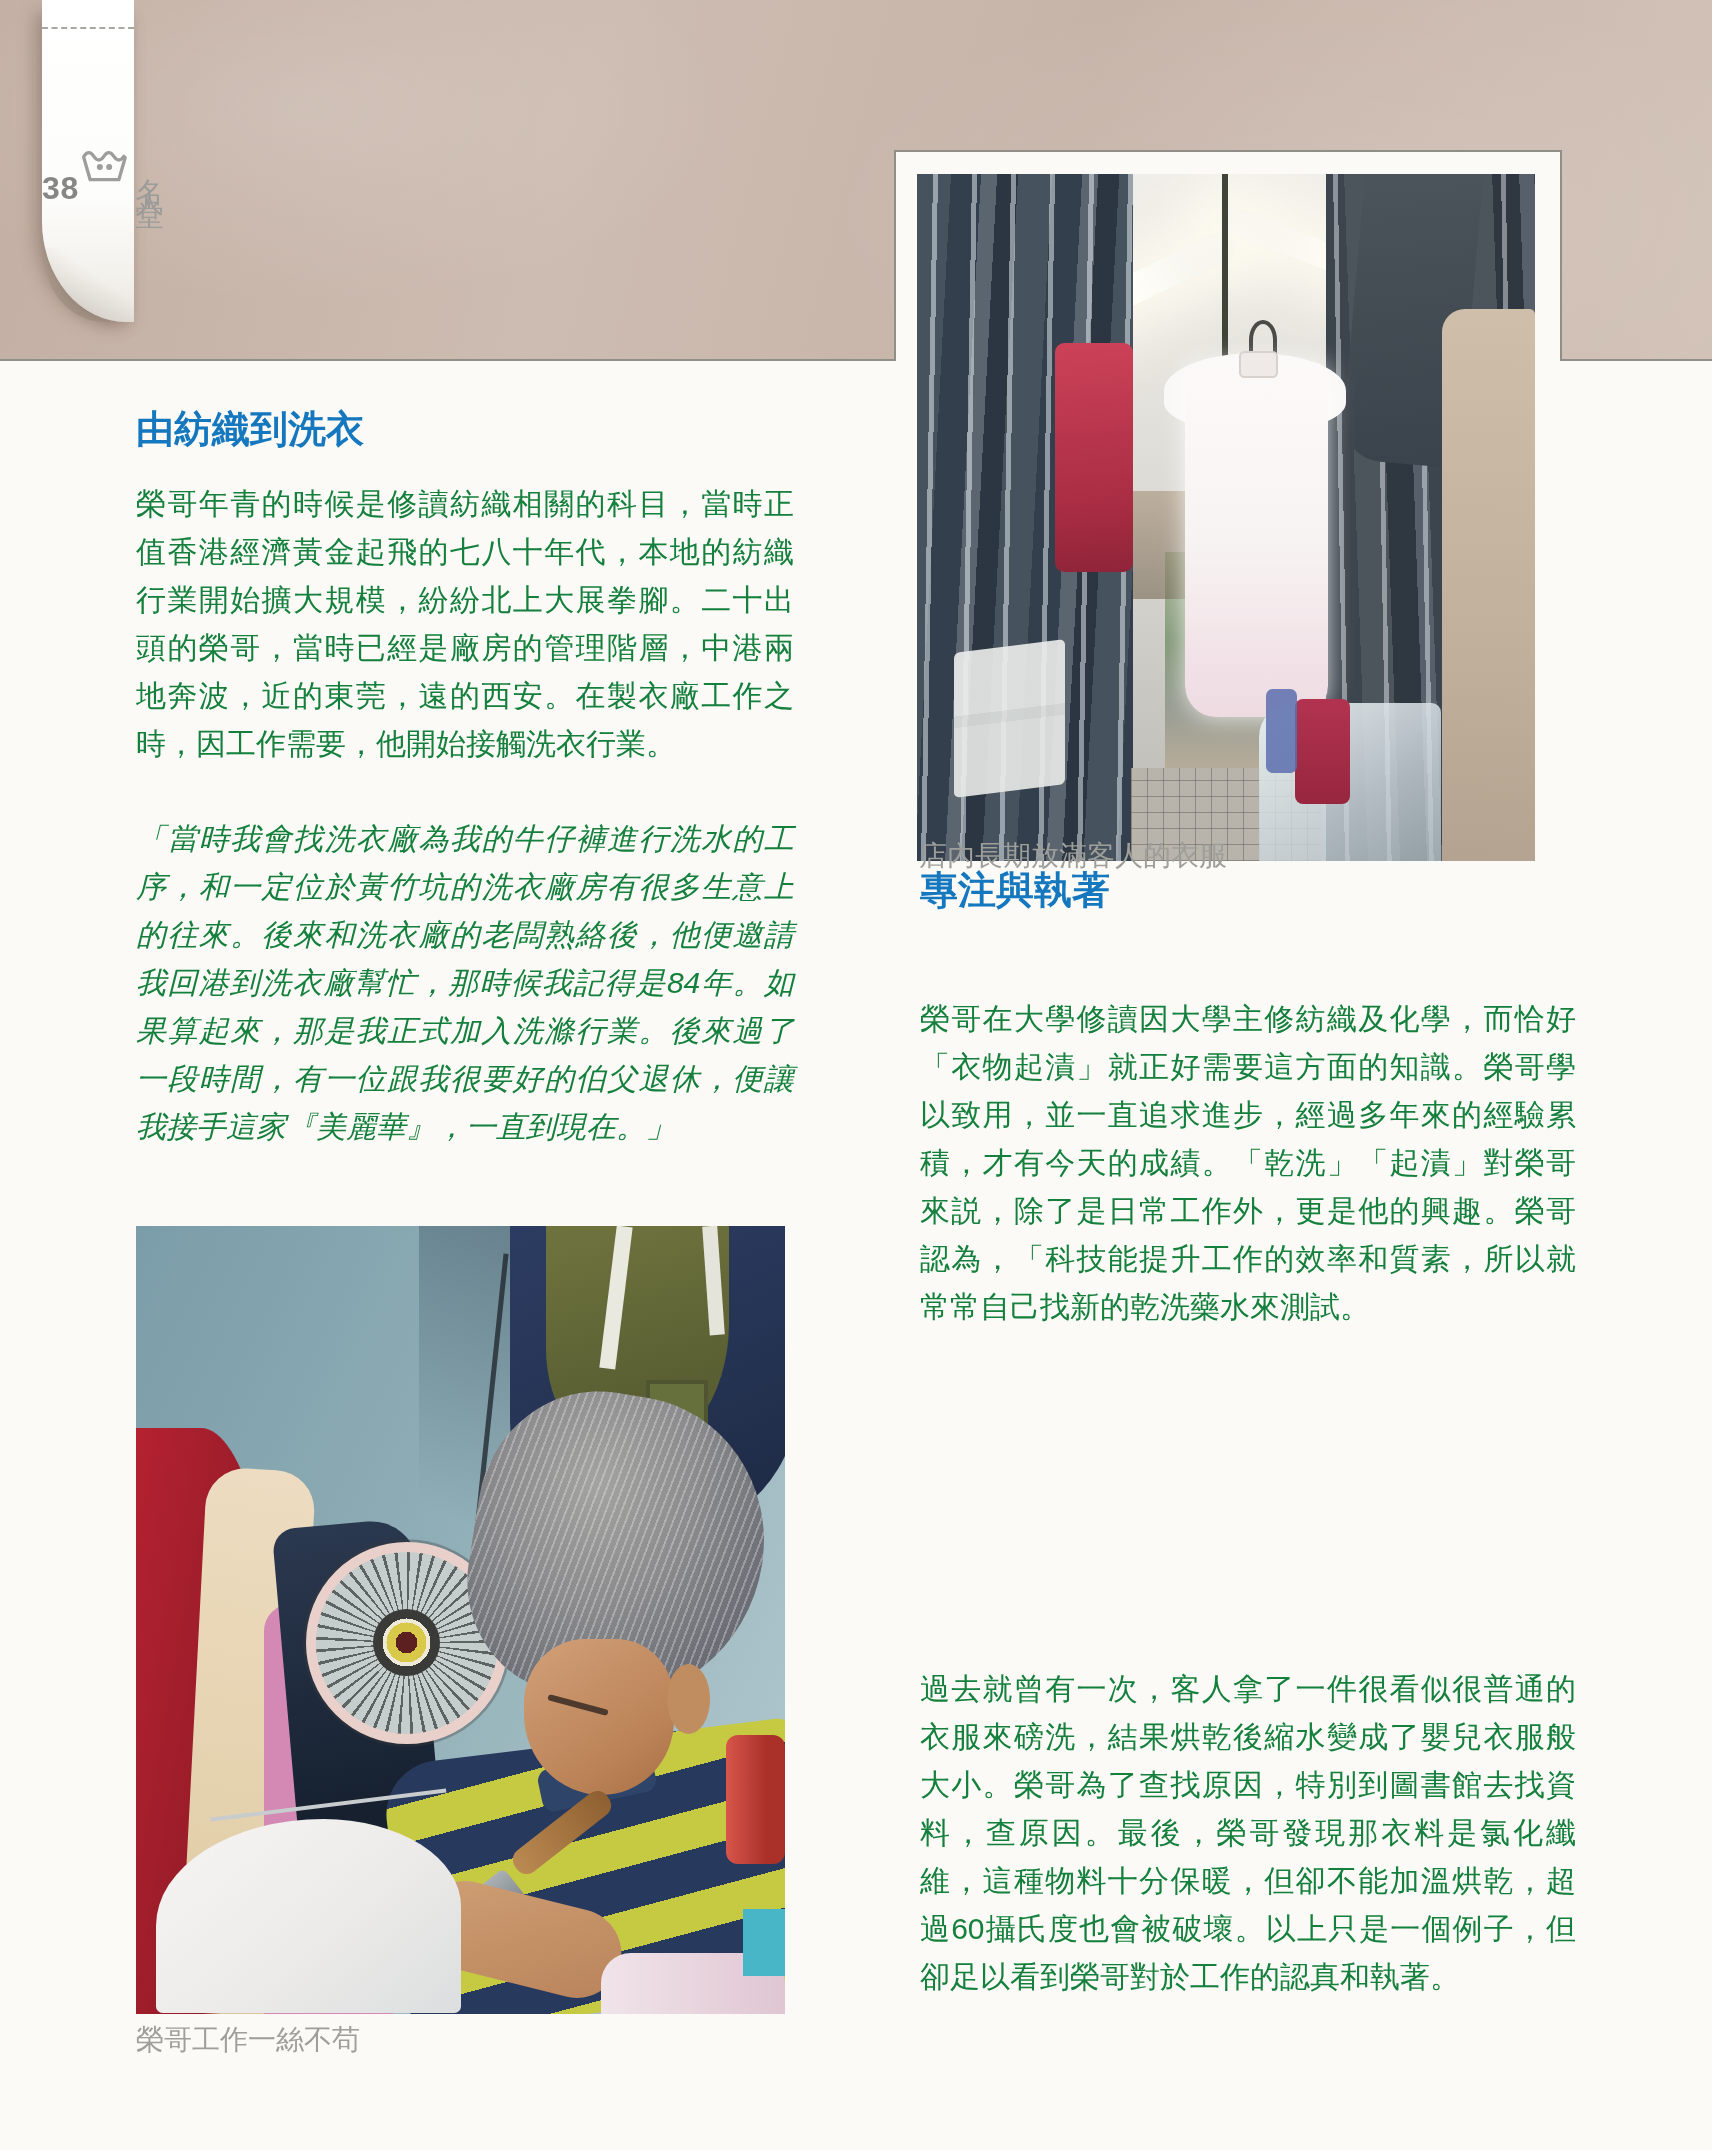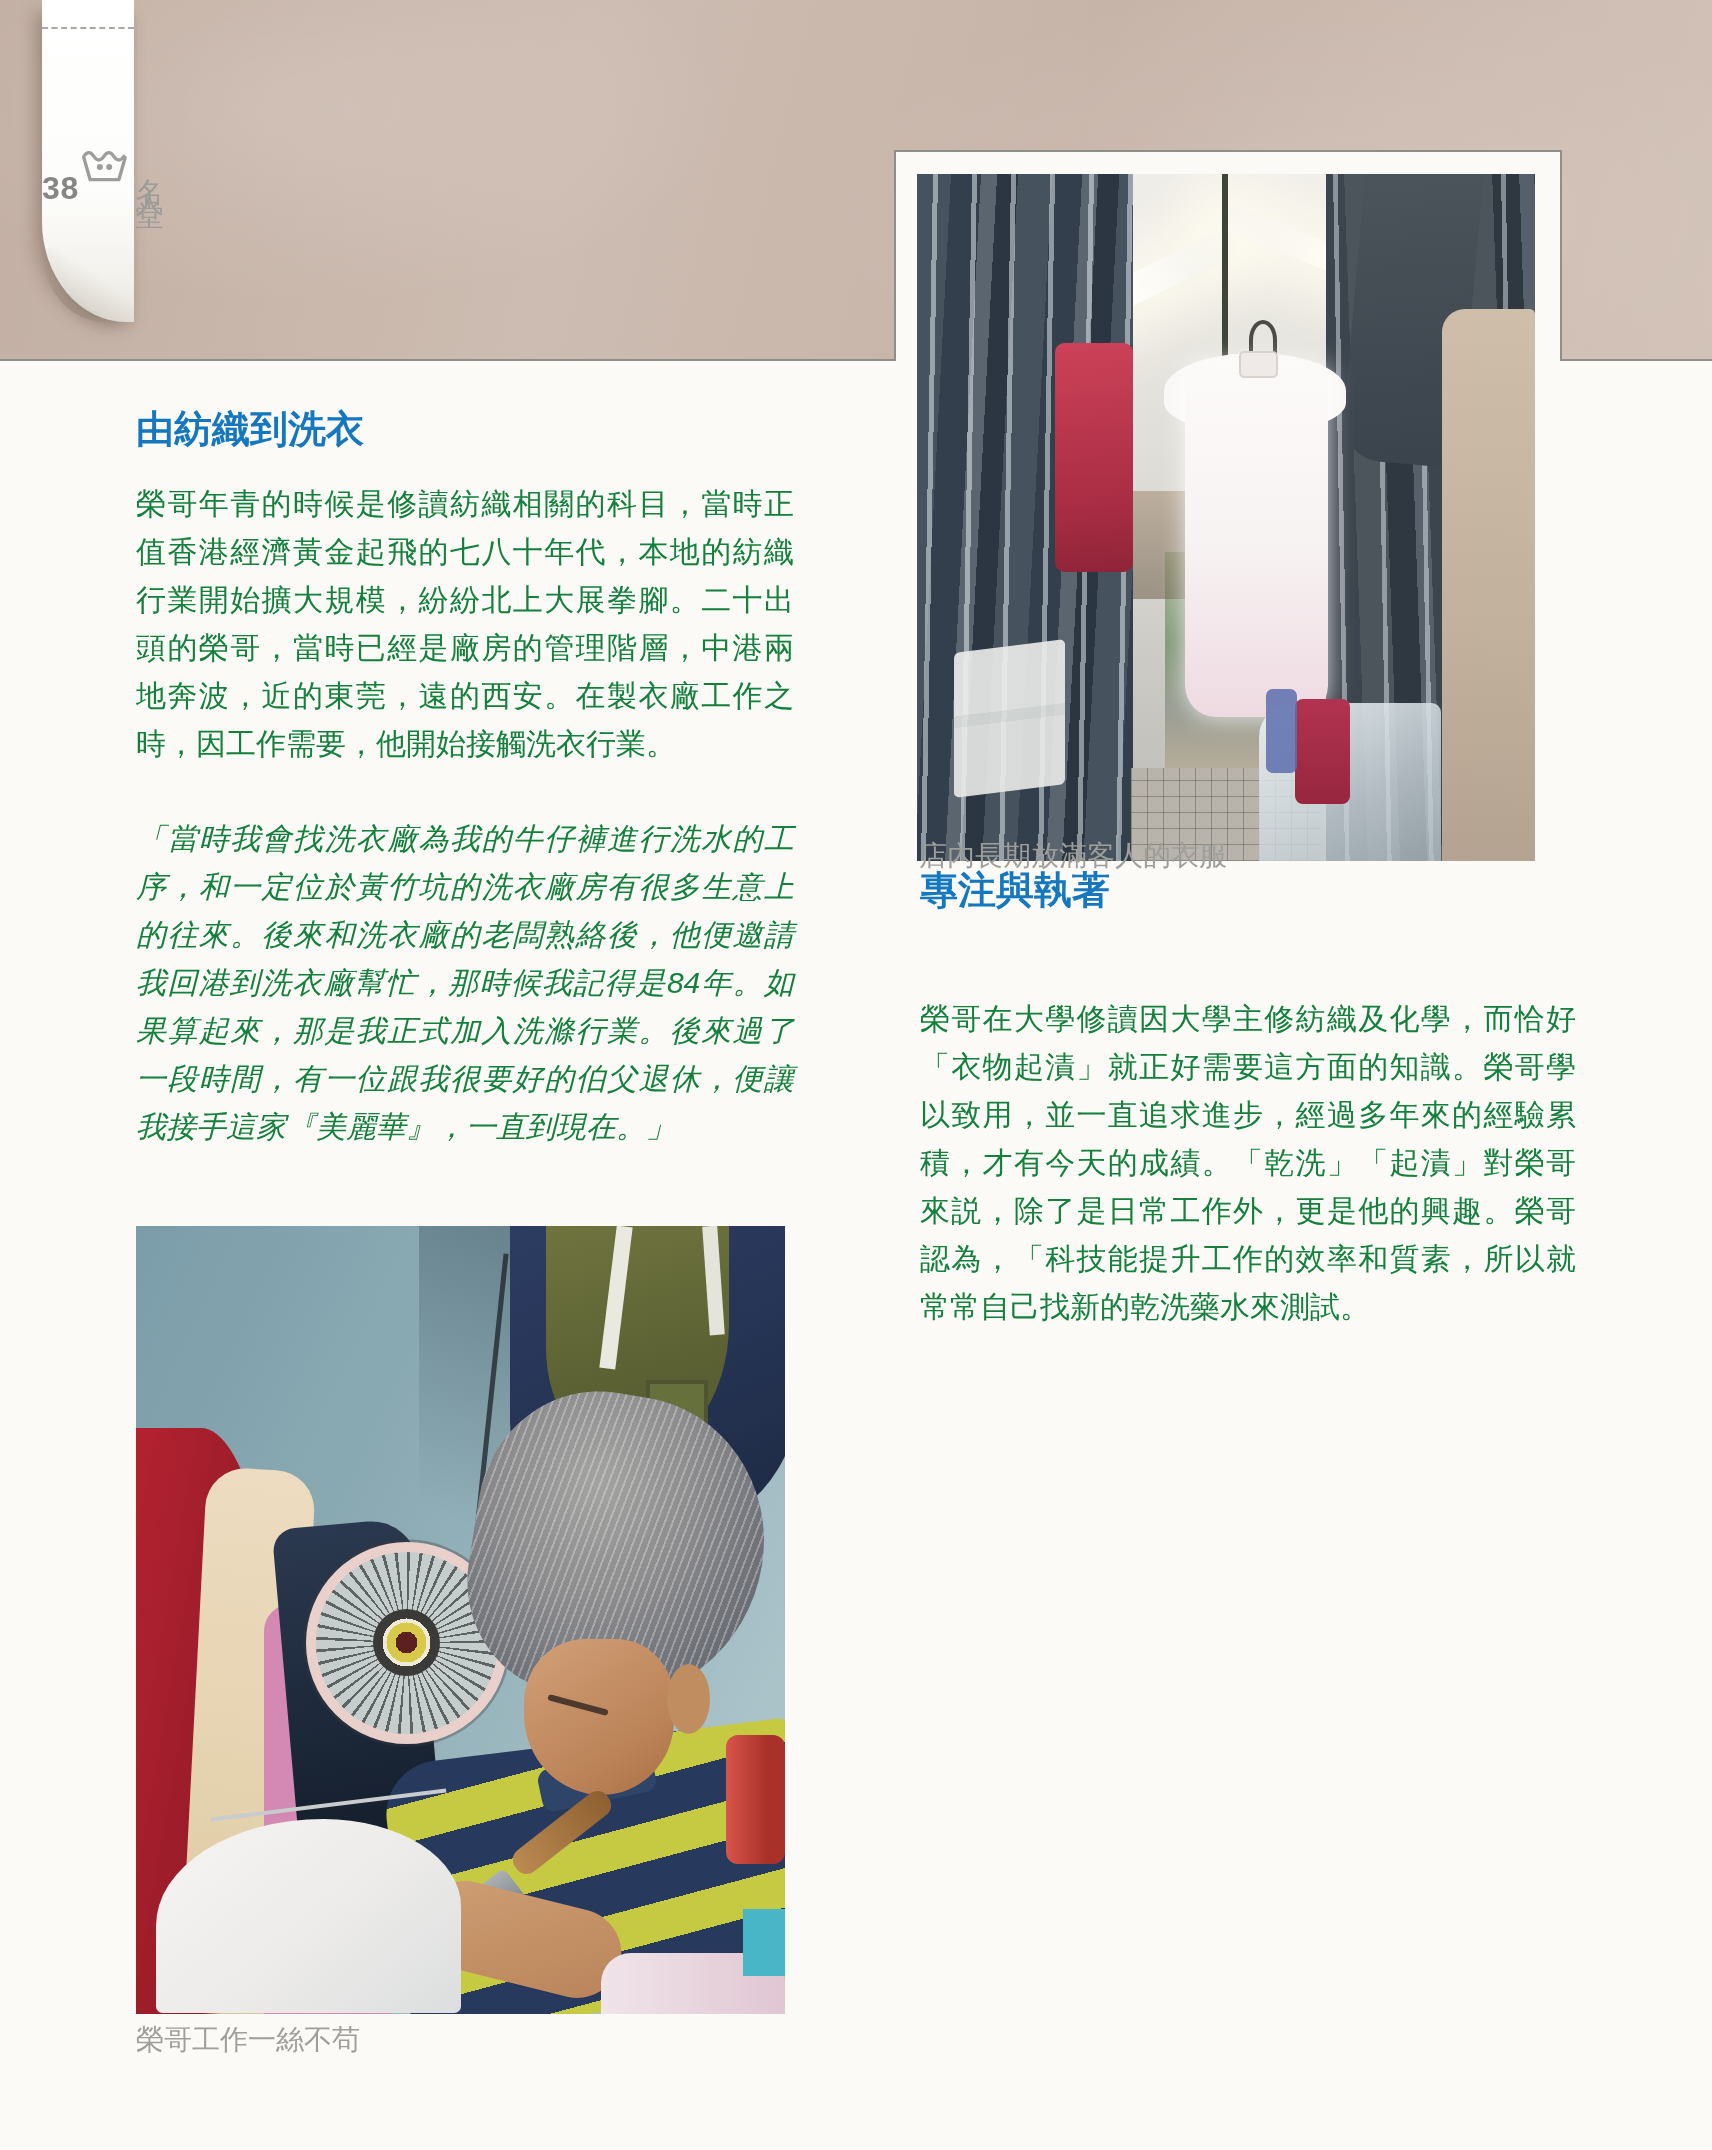--- a/index.html
+++ b/index.html
@@ -230,15 +230,16 @@
     <div class="rp-blue-bit"></div>
   </div>
 
   <div class="caption" style="left:919px;top:839px;">店內長期放滿客人的衣服</div>
 
   <div class="h-blue" style="left:920px;top:868px;">專注與執著</div>
 
   <div class="body-p" style="left:920px;top:995px;width:656px;">榮哥在大學修讀因大學主修紡織及化學，而恰好「衣物起漬」就正好需要這方面的知識。榮哥學以致用，並一直追求進步，經過多年來的經驗累積，才有今天的成績。「乾洗」「起漬」對榮哥來説，除了是日常工作外，更是他的興趣。榮哥認為，「科技能提升工作的效率和質素，所以就常常自己找新的乾洗藥水來測試。</div>
 
 
+  <div class="body-p" style="left:920px;top:1665px;width:656px;">過去就曾有一次，客人拿了一件很看似很普通的衣服來磅洗，結果烘乾後縮水變成了嬰兒衣服般大小。榮哥為了查找原因，特別到圖書館去找資料，查原因。最後，榮哥發現那衣料是氯化纖維，這種物料十分保暖，但卻不能加溫烘乾，超過60攝氏度也會被破壞。以上只是一個例子，但卻足以看到榮哥對於工作的認真和執著。</div>
 
 </div>
 
 
 </body></html>

